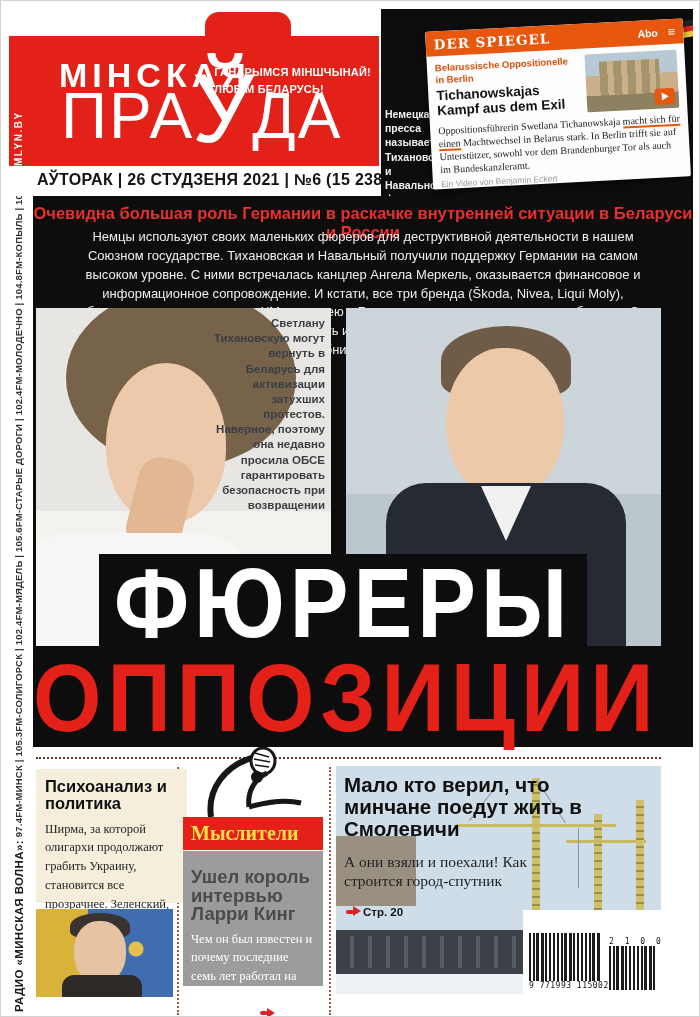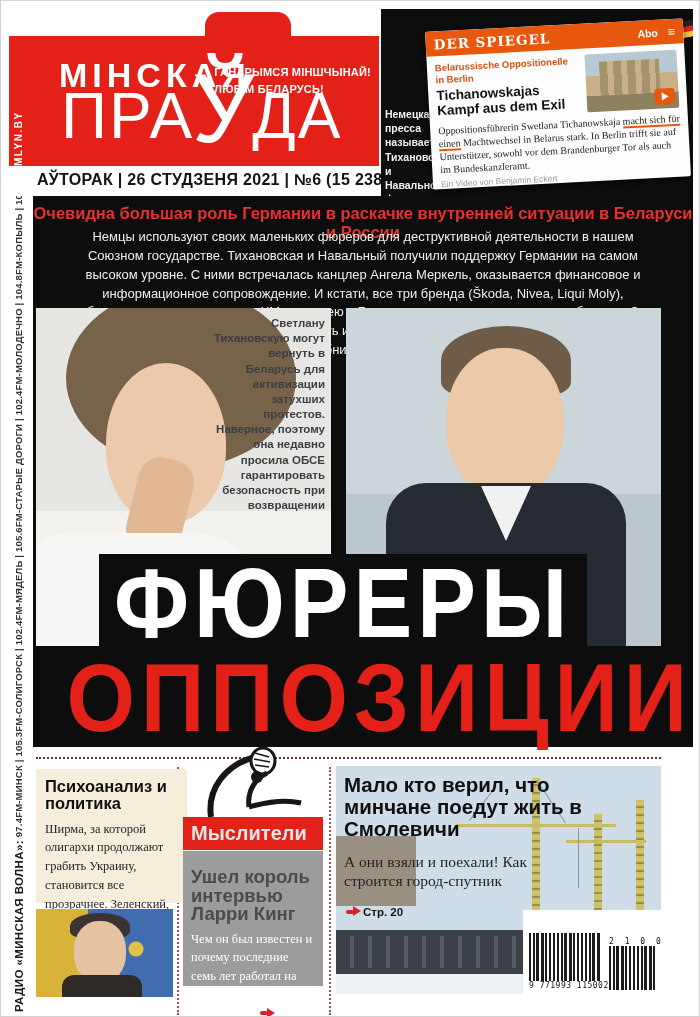--- a/index.html
+++ b/index.html
@@ -67,21 +67,21 @@
   .hair-r{position:absolute;left:95px;top:18px;width:130px;height:70px;border-radius:50% 50% 20% 20%;background:#6e5c48;}
   .face-r{position:absolute;left:100px;top:40px;width:118px;height:150px;border-radius:48%;background:#eccaa9;}
   .jacket-r{position:absolute;left:40px;top:175px;width:240px;height:165px;border-radius:40px 40px 0 0;background:#262b33;}
   .shirt-r{position:absolute;left:135px;top:178px;width:50px;height:55px;background:#f1f1f1;clip-path:polygon(0 0,100% 0,50% 100%);}
   .cap{position:absolute;top:8px;font-size:11.5px;font-weight:bold;line-height:1.32;color:#33383c;}
   .cap-left{right:6px;width:112px;text-align:right;color:#3a3f44;}
   .cap-right{left:8px;width:92px;text-align:left;}
   .title-band{position:absolute;left:66px;top:358px;width:488px;height:97px;background:#0d0d0d;
               display:flex;align-items:center;justify-content:center;}
   .title-1{color:#fff;font-weight:bold;font-size:88px;letter-spacing:5px;transform:scaleY(1.12);white-space:nowrap;}
-  .title-2-wrap{position:absolute;left:0;right:0;top:453px;height:98px;display:flex;align-items:center;justify-content:flex-end;background:#0d0d0d;}
+  .title-2-wrap{position:absolute;left:0;right:0;top:453px;height:98px;display:flex;align-items:center;justify-content:flex-start;background:#0d0d0d;}
   .title-2{color:#e32119;font-weight:bold;font-size:88px;letter-spacing:6px;transform:scaleY(1.1);white-space:nowrap;}
 
   
   .dotted-h{position:absolute;left:35px;width:625px;top:756px;border-top:2px dotted #6e3330;}
   .dotted-v{position:absolute;top:766px;height:248px;border-left:2px dotted #a8514a;}
   .col-left{position:absolute;left:35px;top:768px;width:151px;border-radius:11px;}
   .cream{background:#f4eeda;padding:9px 8px 8px 9px;height:117px;}
   .cream h3{margin:0 0 6px 0;font-size:16.5px;line-height:1.05;color:#101010;}
   .serif-body{font-family:"Liberation Serif",serif;font-size:12.5px;line-height:1.26;color:#262626;}
   .pageref{font-weight:bold;font-size:11.5px;color:#141414;white-space:nowrap;}
@@ -93,21 +93,21 @@
   .zel-flag{position:absolute;right:0;top:0;width:62%;height:100%;background:#3f6db0;}
   .zel-flag::before{content:"";position:absolute;inset:0;
      background:radial-gradient(circle 8px at 14px 16px,#e3c14a 0 7px,transparent 8px),
                 radial-gradient(circle 8px at 48px 40px,#e3c14a 0 7px,transparent 8px),
                 radial-gradient(circle 8px at 24px 66px,#e3c14a 0 7px,transparent 8px);}
   .zel-face{position:absolute;left:38px;top:12px;width:52px;height:62px;border-radius:46%;background:#e6c3a3;}
   .zel-hair{position:absolute;left:34px;top:4px;width:60px;height:26px;border-radius:50% 50% 30% 30%;background:#3a3330;}
   .zel-suit{position:absolute;left:26px;top:66px;width:80px;height:24px;background:#2e2a28;border-radius:12px 12px 0 0;}
   .col-mid{position:absolute;left:182px;top:746px;width:140px;}
   .thinker{height:70px;display:flex;justify-content:center;}
-  .badge{background:#e32119;color:#e5e5e5;font-weight:bold;font-size:20px;padding:5px 0 5px 8px;}
+  .badge{background:#e32119;color:#fde047;font-weight:bold;font-size:20px;padding:5px 0 5px 8px;font-family:Liberation Serif, serif;}
   .graybox{background:#9c9c9c;padding:17px 8px 8px 8px;height:110px;margin-top:1px;}
   .graybox h4{margin:0 0 5px 0;font-size:18.5px;line-height:1.0;color:#4b4b4b;}
   .graybox .serif-body{color:#fff;font-size:12.5px;}
   .graybox .pageref{color:#fff;}
   .col-right{position:absolute;left:335px;top:765px;width:325px;height:228px;background:#cfdde9;overflow:hidden;}
   .cr-title{position:absolute;left:8px;top:8px;width:240px;font-weight:bold;font-size:20.5px;line-height:1.08;color:#101010;}
   .cr-body{position:absolute;left:8px;top:86px;width:230px;font-family:"Liberation Serif",serif;font-size:15.5px;line-height:1.25;color:#232323;}
   .cr-ref{position:absolute;left:8px;top:136px;}
   .bldg{position:absolute;left:0;bottom:20px;width:100%;height:44px;background:#3c4148;}
   .bldg::before{content:"";position:absolute;inset:6px 0 6px 0;

